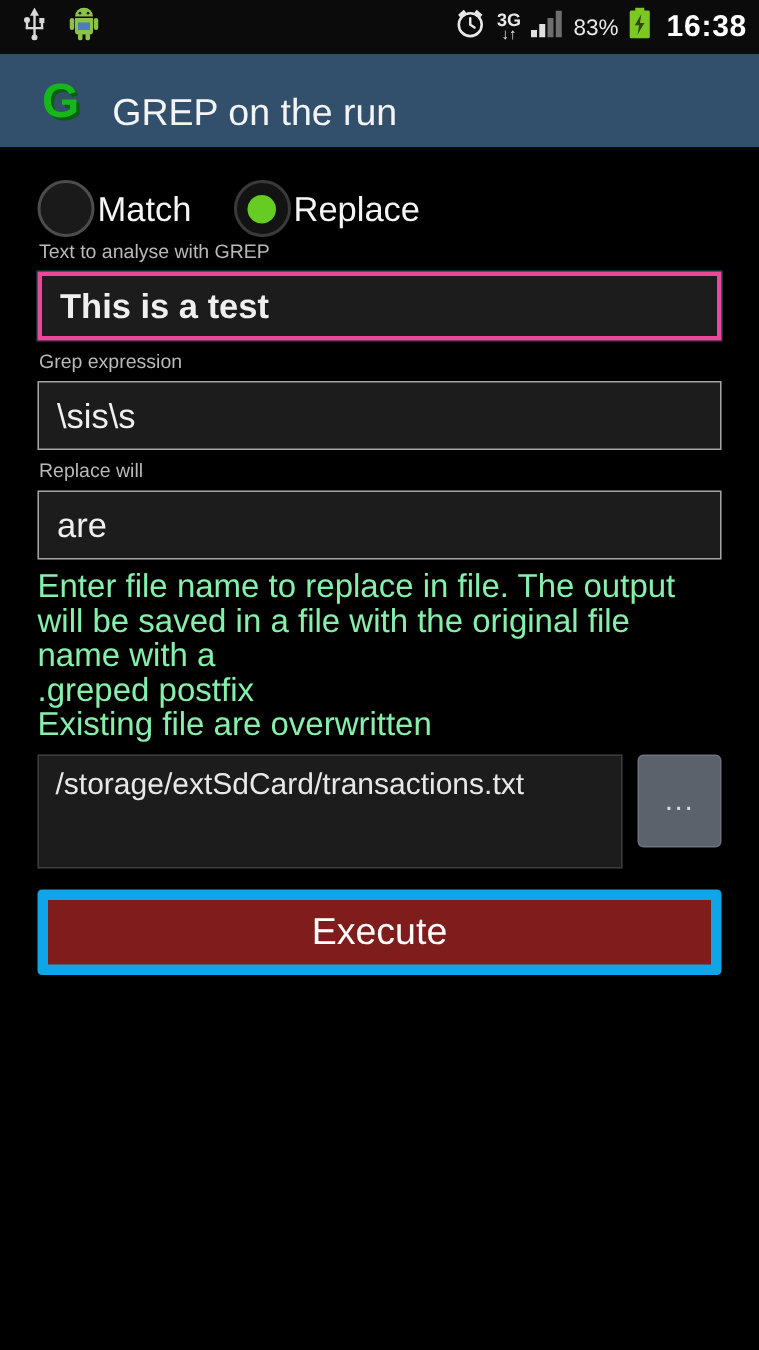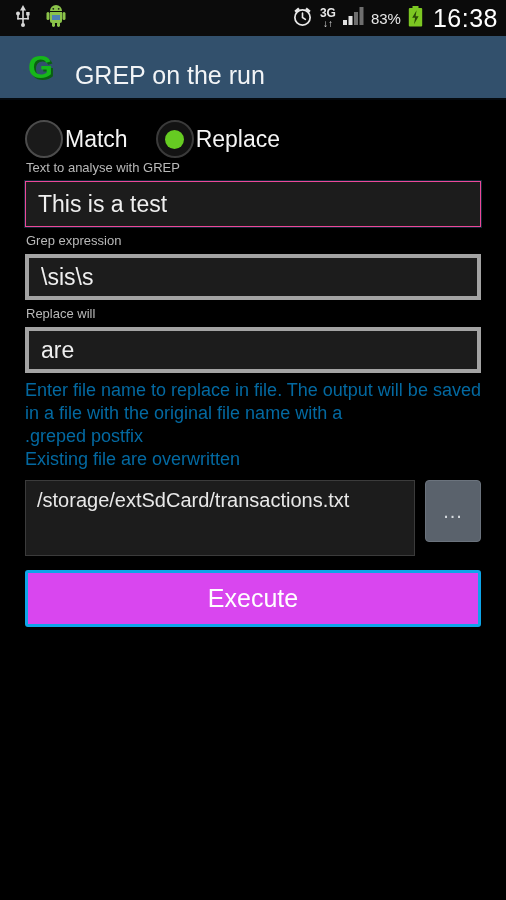--- a/index.html
+++ b/index.html
@@ -38,24 +38,25 @@
   }
   .sb-icon { display: block; }
   .sb-text {
     color: #e8e8e8;
     font-size: 15px;
     letter-spacing: 0px;
     line-height: 1;
   }
   #status-clock {
     color: #ffffff;
-    font-size: 25px;
+    font-size: 20px;
     line-height: 1;
     margin-left: 3px;
     letter-spacing: 0.5px;
+    font-weight: bold;
   }
   .net-type {
     display: flex;
     flex-direction: column;
     align-items: center;
     line-height: 1;
   }
   .net-type .nt-label {
     color: #e8e8e8;
     font-size: 12px;
@@ -149,38 +150,39 @@
     color: #b9b9b9;
     font-size: 13px;
     line-height: 22px;
     padding: 3px 0 2px 1px;
   }
 
   
   .text-field {
     width: 100%;
     background: #1c1c1c;
-    border: 4px solid #a3a3a3;
+    border: 1px solid #a3a3a3;
     color: #efefef;
     font-size: 23px;
     font-family: "Liberation Sans", sans-serif;
     padding: 8px 12px;
     height: 46px;
     line-height: 28px;
     display: block;
   }
   .text-field.focused {
-    border: 1px solid #ec4899;
+    border: 3px solid #ec4899;
     box-shadow: 0 0 0 1px rgba(63,159,212,0.25);
+    font-weight: bold;
   }
 
   
   #help-text {
-    color: #0369a1;
-    font-size: 18px;
+    color: #86efac;
+    font-size: 22px;
     line-height: 23px;
     padding-top: 6px;
     white-space: pre-line;
   }
 
   
   #file-row {
     display: flex;
     align-items: flex-start;
     margin-top: 9px;
@@ -213,22 +215,22 @@
     letter-spacing: 1px;
     cursor: pointer;
     font-family: "Liberation Sans", sans-serif;
   }
 
   
   #execute-button {
     width: 100%;
     margin-top: 24px;
     height: 57px;
-    background: #d946ef;
-    border: 3px solid #0ea5e9;
+    background: #7f1d1d;
+    border: 7px solid #0ea5e9;
     border-radius: 3px;
     color: #ffffff;
     font-size: 25px;
     font-family: "Liberation Sans", sans-serif;
     cursor: pointer;
     line-height: 1;
   }
 </style>
 </head>
 <body>

